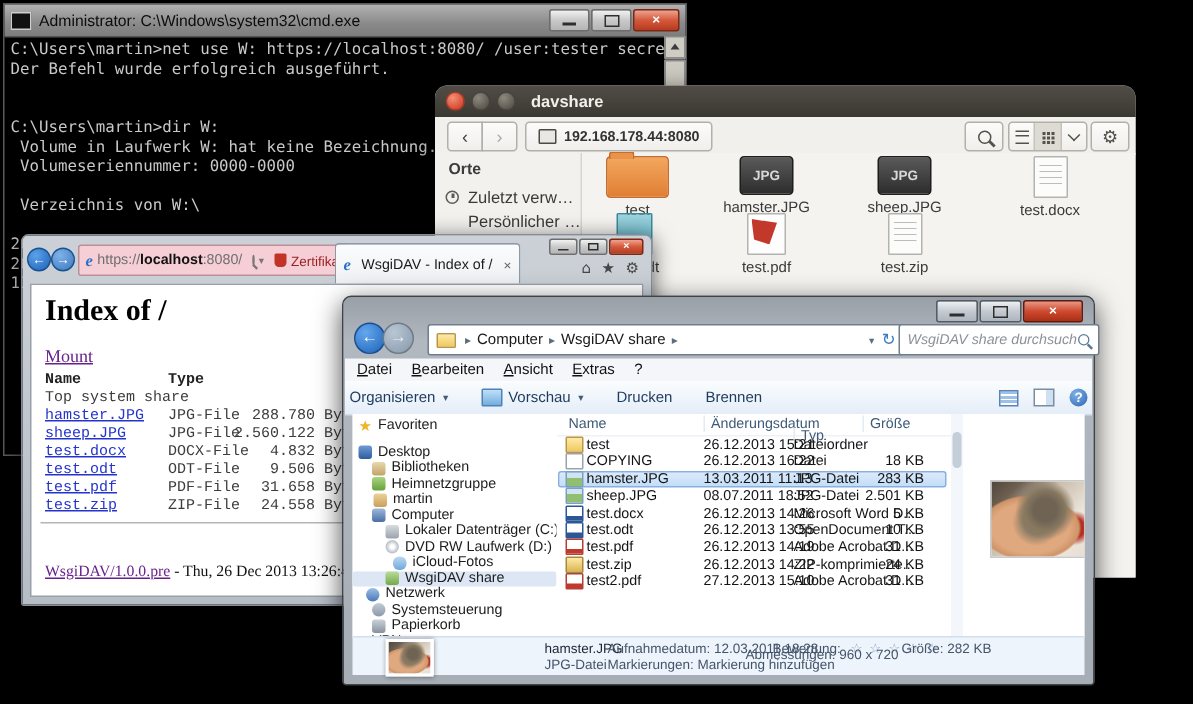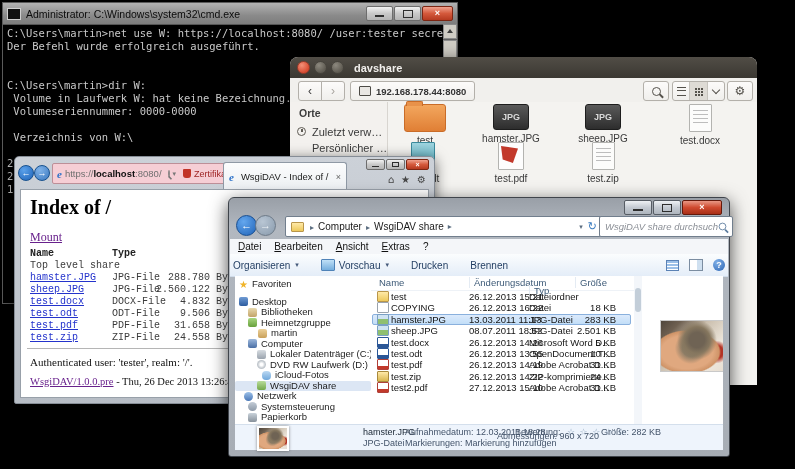--- a/index.html
+++ b/index.html
@@ -403,21 +403,21 @@
     </div>
     <div class="ie-page">
       <div class="ie-h1">Index of /</div>
       <a class="ie-mount">Mount</a>
       <div class="ie-table">
         <div class="ie-tr ie-th">
           <span class="c1">Name</span>
           <span class="c2">Type</span>
         </div>
         <div class="ie-tr">
-          <span class="c1">Top level share</span>
+          <span class="c1">Top system share</span>
         </div>
         <div class="ie-tr">
             <span class="c1 ie-link">hamster.JPG</span>
             <span class="c2">JPG-File</span>
             <span class="c3">288.780 Bytes</span>
           </div>
           <div class="ie-tr">
             <span class="c1 ie-link">sheep.JPG</span>
             <span class="c2">JPG-File</span>
             <span class="c3">2.560.122 Bytes</span>
@@ -437,21 +437,20 @@
             <span class="c2">PDF-File</span>
             <span class="c3">31.658 Bytes</span>
           </div>
           <div class="ie-tr">
             <span class="c1 ie-link">test.zip</span>
             <span class="c2">ZIP-File</span>
             <span class="c3">24.558 Bytes</span>
           </div>
       </div>
       <div class="ie-hr"></div>
-      <div class="ie-auth">Authenticated user: 'tester', realm: '/'.</div>
       <div class="ie-footer"><a>WsgiDAV/1.0.0.pre</a><span> - Thu, 26 Dec 2013 13:26:41 GMT</span></div>
     </div>
   </div>
 
   <div id="explorer" class="win">
     <div class="ex-cap">
       <div class="cb min">
           <div class="bar"></div>
         </div>
       <div class="cb max">
@@ -518,21 +517,21 @@
             <span>Desktop</span>
           </div>
           <div class="ex-side-item" style="padding-left: 13px;">
             <span class="si i-lib"></span>
             <span>Bibliotheken</span>
           </div>
           <div class="ex-side-item" style="padding-left: 13px;">
             <span class="si i-home-group"></span>
             <span>Heimnetzgruppe</span>
           </div>
-          <div class="ex-side-item" style="padding-left: 23px;">
+          <div class="ex-side-item" style="padding-left: 14px;">
             <span class="si i-user"></span>
             <span>martin</span>
           </div>
           <div class="ex-side-item" style="padding-left: 13px;">
             <span class="si i-computer"></span>
             <span>Computer</span>
           </div>
           <div class="ex-side-item" style="padding-left: 22px;">
             <span class="si i-drive"></span>
             <span>Lokaler Datenträger (C:)</span>

